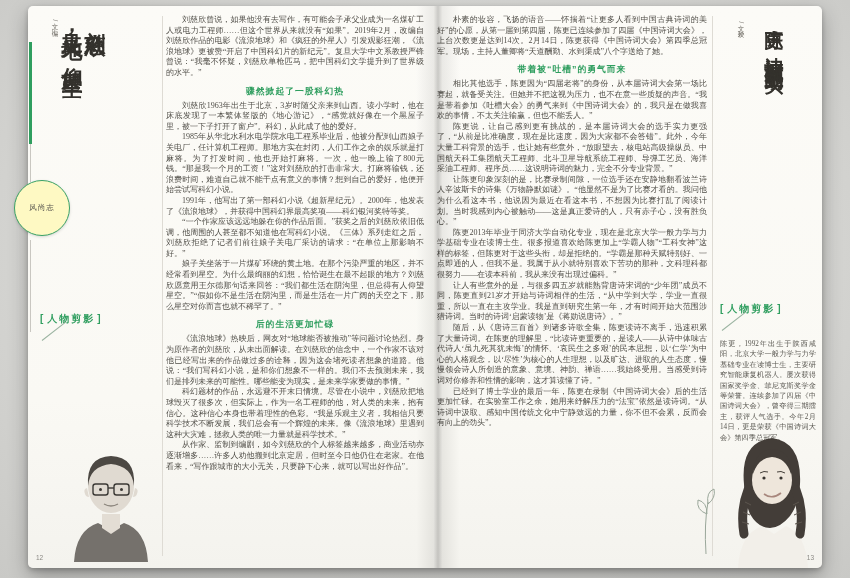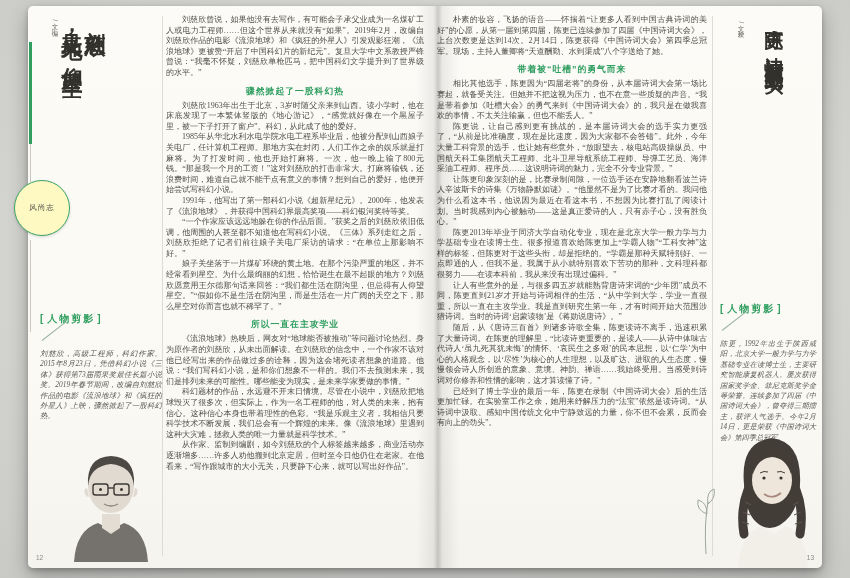--- a/index.html
+++ b/index.html
@@ -47,21 +47,21 @@
   }
   .profile-box{position:absolute;}
   .p-label{
     font-size:10px;font-weight:bold;color:#2f9e5f;letter-spacing:2px;
     font-family:Liberation Sans, sans-serif;
   }
   .p-label::before{content:"[";margin-right:2px;}
   .p-label::after{content:"]";margin-left:2px;}
   .p-slash{width:30px;height:1px;background:#9ab3a0;transform:rotate(-38deg);transform-origin:left center;margin:14px 0 2px 2px;}
   .p-text{
-    margin:8px 0 0;font-size:7.4px;line-height:10.4px;color:#5a5852;text-align:justify;font-style:italic;
+    margin:8px 0 0;font-size:7.4px;line-height:10.4px;color:#5a5852;text-align:justify;
   }
   .page-num{position:absolute;bottom:7px;font-size:6.5px;color:#8b8984;font-family:"Liberation Sans",sans-serif;}
   .photo{position:absolute;}
   svg{display:block;}
 </style>
 </head>
 <body>
 
 <div class="spread">
 
@@ -73,21 +73,20 @@
 
   <div class="v-byline" style="left:22px;top:12px;">文/汇编</div>
   <div class="v-title" style="left:32px;top:8px;height:280px;">
     <div class="t-line">刘慈欣：</div>
     <div class="t-line">立足大地，仰望星空</div>
   </div>
 
   <div class="profile-box" style="left:12px;top:306px;width:122px;">
     <div class="p-label">人物剪影</div>
     <div class="p-slash"></div>
-    <p class="p-text">刘慈欣，高级工程师，科幻作家。2015年8月23日，凭借科幻小说《三体》获得第73届雨果奖最佳长篇小说奖。2019年春节期间，改编自刘慈欣作品的电影《流浪地球》和《疯狂的外星人》上映，骤然掀起了一股科幻热。</p>
   </div>
 
   <div class="photo" style="left:32px;top:438px;">
     <svg width="102" height="118" viewBox="0 0 102 118">
       <path d="M14 118 Q16 86 38 79 L51 86 L64 79 Q86 86 88 118 Z" fill="#75716c"></path>
       <path d="M42 70 h18 v14 l-9 6 -9 -6 Z" fill="#e3ddd4"></path>
       <ellipse cx="51" cy="42" rx="23" ry="27" fill="#e0dad1"></ellipse>
       <path d="M28 42 Q26 13 51 12 Q76 13 74 42 Q72 22 51 20 Q30 22 28 42 Z" fill="#4c4843"></path>
       <rect x="33" y="40" width="15" height="11" rx="2.5" fill="none" stroke="#3b3935" stroke-width="1.4"></rect>
       <rect x="54" y="40" width="15" height="11" rx="2.5" fill="none" stroke="#3b3935" stroke-width="1.4"></rect>
@@ -103,21 +102,21 @@
   <div class="page-num" style="left:8px;">12</div>
 
   <div class="article" style="left:138px;width:258px;height:548px;">
       <p class="para">刘慈欣曾说，如果他没有去写作，有可能会子承父业成为一名煤矿工人或电力工程师……但这个世界从来就没有“如果”。2019年2月，改编自刘慈欣作品的电影《流浪地球》和《疯狂的外星人》引发观影狂潮，《流浪地球》更被赞“开启了中国科幻片的新纪元”。复旦大学中文系教授严锋曾说：“我毫不怀疑，刘慈欣单枪匹马，把中国科幻文学提升到了世界级的水平。”</p>
       <h3 class="sec-head">骤然掀起了一股科幻热</h3>
       <p class="para">刘慈欣1963年出生于北京，3岁时随父亲来到山西。读小学时，他在床底发现了一本繁体竖版的《地心游记》，“感觉就好像在一个黑屋子里，被一下子打开了窗户”。科幻，从此成了他的爱好。</p>
       <p class="para">1985年从华北水利水电学院水电工程系毕业后，他被分配到山西娘子关电厂，任计算机工程师。那地方实在封闭，人们工作之余的娱乐就是打麻将。为了打发时间，他也开始打麻将。一次，他一晚上输了800元钱。“那是我一个月的工资！”这对刘慈欣的打击非常大。打麻将输钱，还浪费时间，难道自己就不能干点有意义的事情？想到自己的爱好，他便开始尝试写科幻小说。</p>
       <p class="para">1991年，他写出了第一部科幻小说《超新星纪元》。2000年，他发表了《流浪地球》，并获得中国科幻界最高奖项——科幻银河奖特等奖。</p>
       <p class="para">“一个作家应该远远地躲在你的作品后面。”获奖之后的刘慈欣依旧低调，他周围的人甚至都不知道他在写科幻小说。《三体》系列走红之后，刘慈欣拒绝了记者们前往娘子关电厂采访的请求：“在单位上那影响不好。”</p>
       <p class="para">娘子关坐落于一片煤矿环绕的黄土地。在那个污染严重的地区，并不经常看到星空。为什么最绚丽的幻想，恰恰诞生在最不起眼的地方？刘慈欣愿意用王尔德那句话来回答：“我们都生活在阴沟里，但总得有人仰望星空。”“假如你不是生活在阴沟里，而是生活在一片广阔的天空之下，那么星空对你而言也就不稀罕了。”</p>
-      <h3 class="sec-head">所以一直在主攻学业</h3>
+      <h3 class="sec-head">后的生活更加忙碌</h3>
       <p class="para">《流浪地球》热映后，网友对“地球能否被推动”等问题讨论热烈。身为原作者的刘慈欣，从未出面解读。在刘慈欣的信念中，一个作家不该对他已经写出来的作品做过多的诠释，因为这会堵死读者想象的道路。他说：“我们写科幻小说，是和你们想象不一样的。我们不去预测未来，我们是排列未来的可能性。哪些能变为现实，是未来学家要做的事情。”</p>
       <p class="para">科幻题材的作品，永远避不开末日情境。尽管在小说中，刘慈欣把地球毁灭了很多次，但实际上，作为一名工程师的他，对人类的未来，抱有信心。这种信心本身也带着理性的色彩。“我是乐观主义者，我相信只要科学技术不断发展，我们总会有一个辉煌的未来。像《流浪地球》里遇到这种大灾难，拯救人类的唯一力量就是科学技术。”</p>
       <p class="para">从作家、监制到编剧，如今刘慈欣的个人标签越来越多，商业活动亦逐渐增多……许多人劝他搬到北京定居，但时至今日他仍住在老家。在他看来，“写作跟城市的大小无关，只要静下心来，就可以写出好作品”。</p>
     </div>
 
   <div class="article" style="left:409px;width:270px;height:548px;">
       <p class="para">朴素的妆容，飞扬的语音——怀揣着“让更多人看到中国古典诗词的美好”的心愿，从第一届到第四届，陈更已连续参加了四届《中国诗词大会》，上台次数更是达到14次。2月14日，陈更获得《中国诗词大会》第四季总冠军。现场，主持人董卿将“天道酬勤、水到渠成”八个字送给了她。</p>
       <h3 class="sec-head">带着被“吐槽”的勇气而来</h3>
       <p class="para">相比其他选手，陈更因为“四届老将”的身份，从本届诗词大会第一场比赛起，就备受关注。但她并不把这视为压力，也不在意一些质疑的声音。“我是带着参加《吐槽大会》的勇气来到《中国诗词大会》的，我只是在做我喜欢的事情，不太关注输赢，但也不能丢人。”</p>
       <p class="para">陈更说，让自己感到更有挑战的，是本届诗词大会的选手实力更强了，“从前是比准确度，现在是比速度，因为大家都不会答错”。此外，今年大量工科背景的选手，也让她有些意外，“放眼望去，核电站高级操纵员、中国航天科工集团航天工程师、北斗卫星导航系统工程师、导弹工艺员、海洋采油工程师、程序员……这说明诗词的魅力，完全不分专业背景。”</p>

